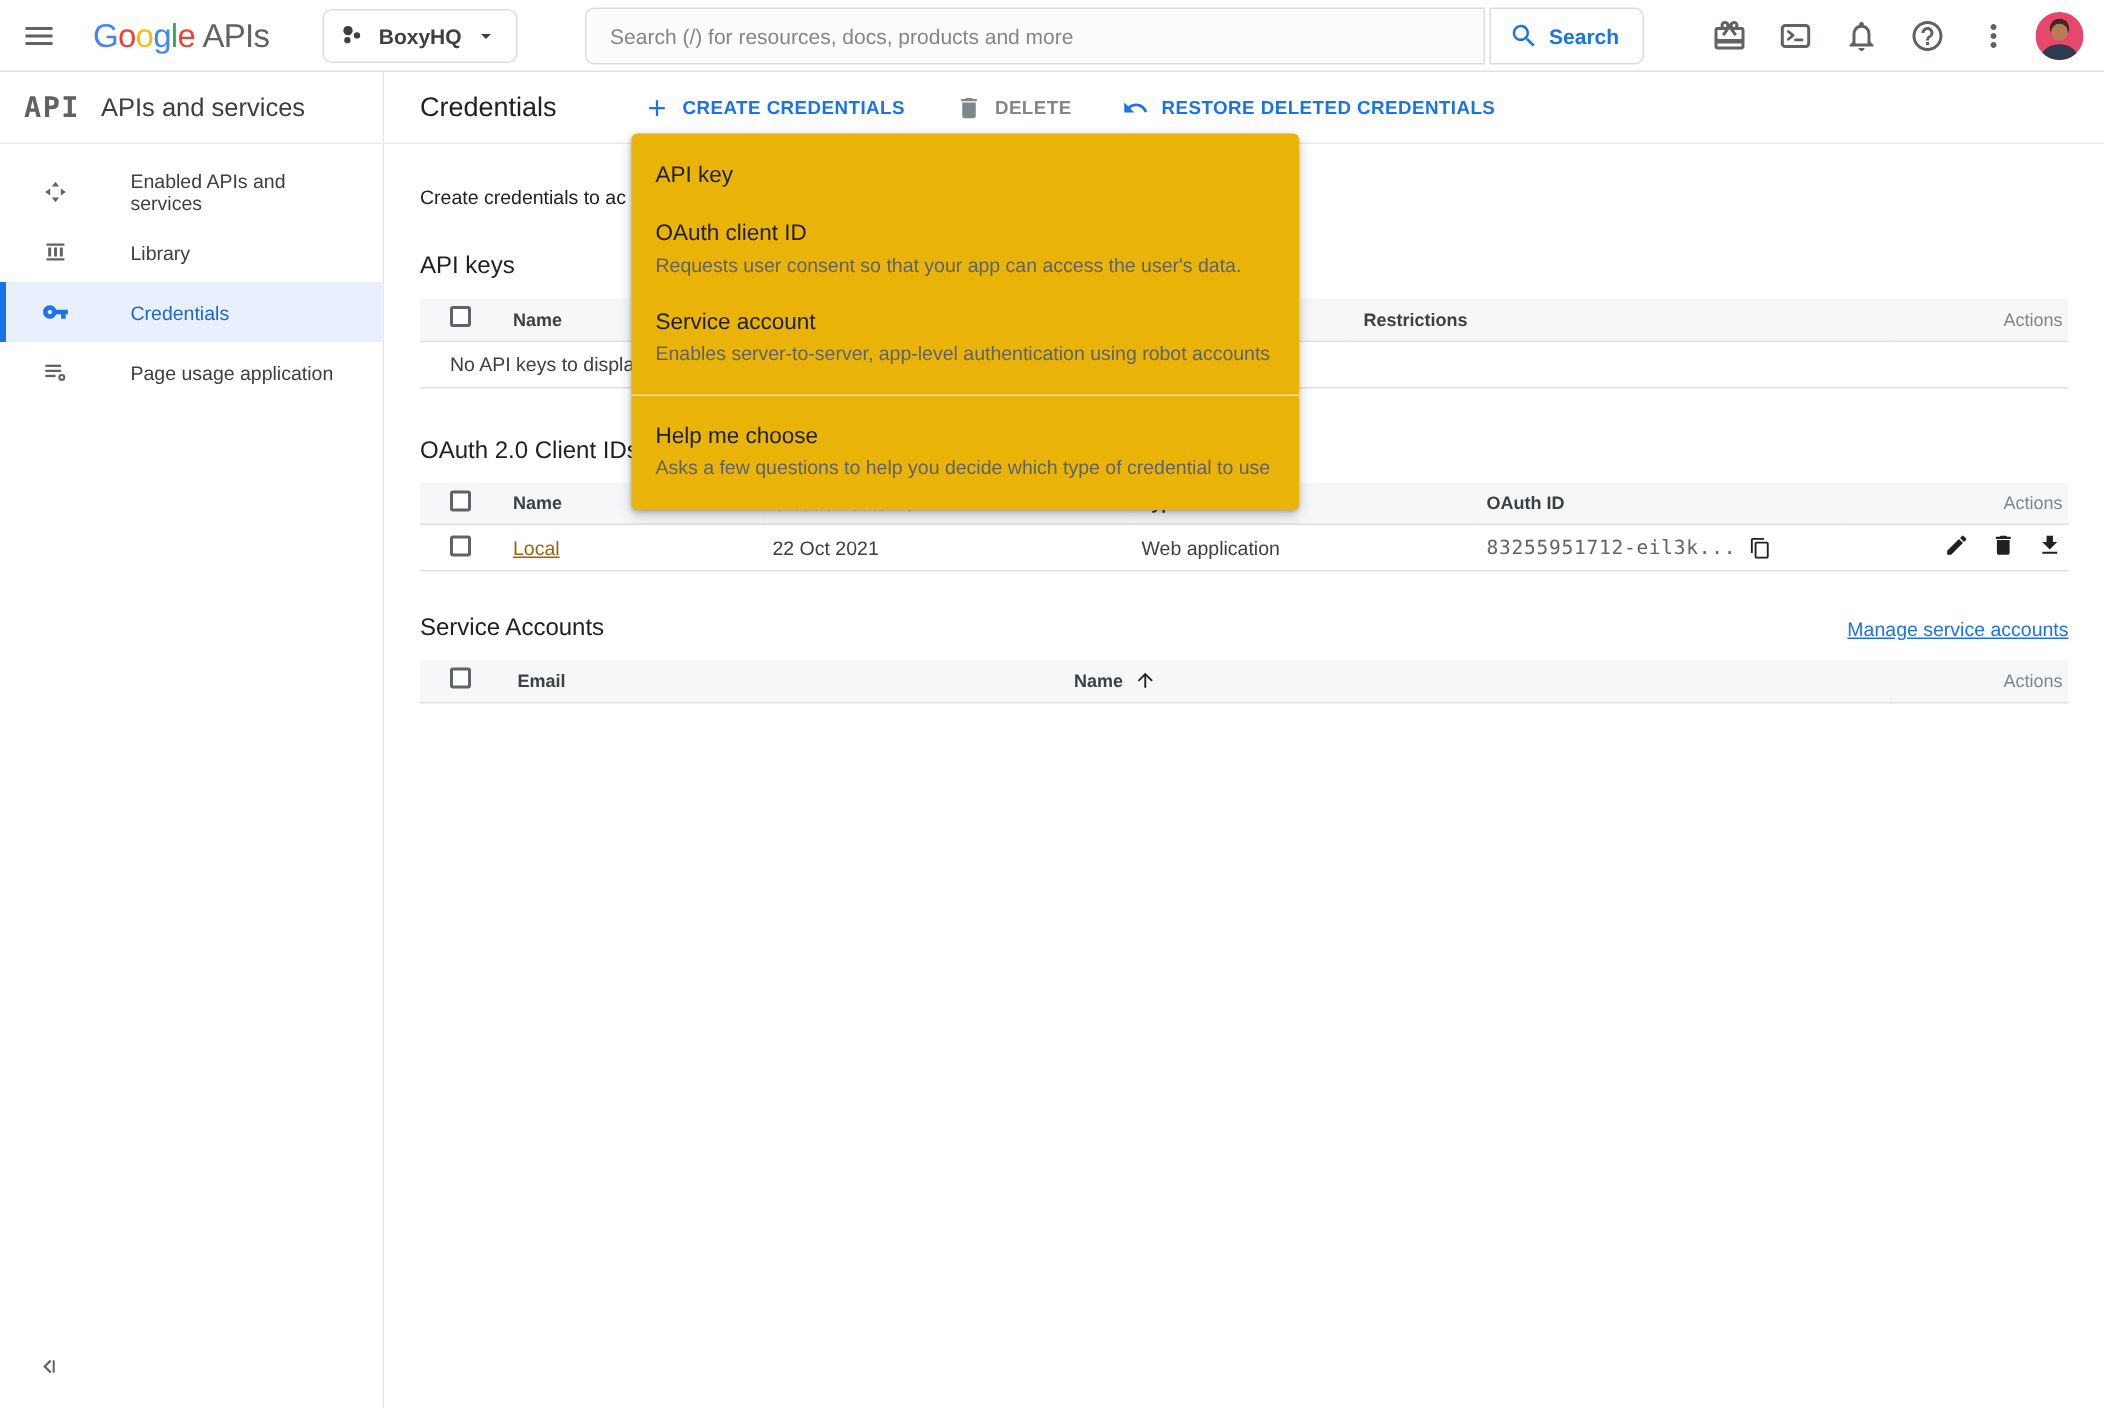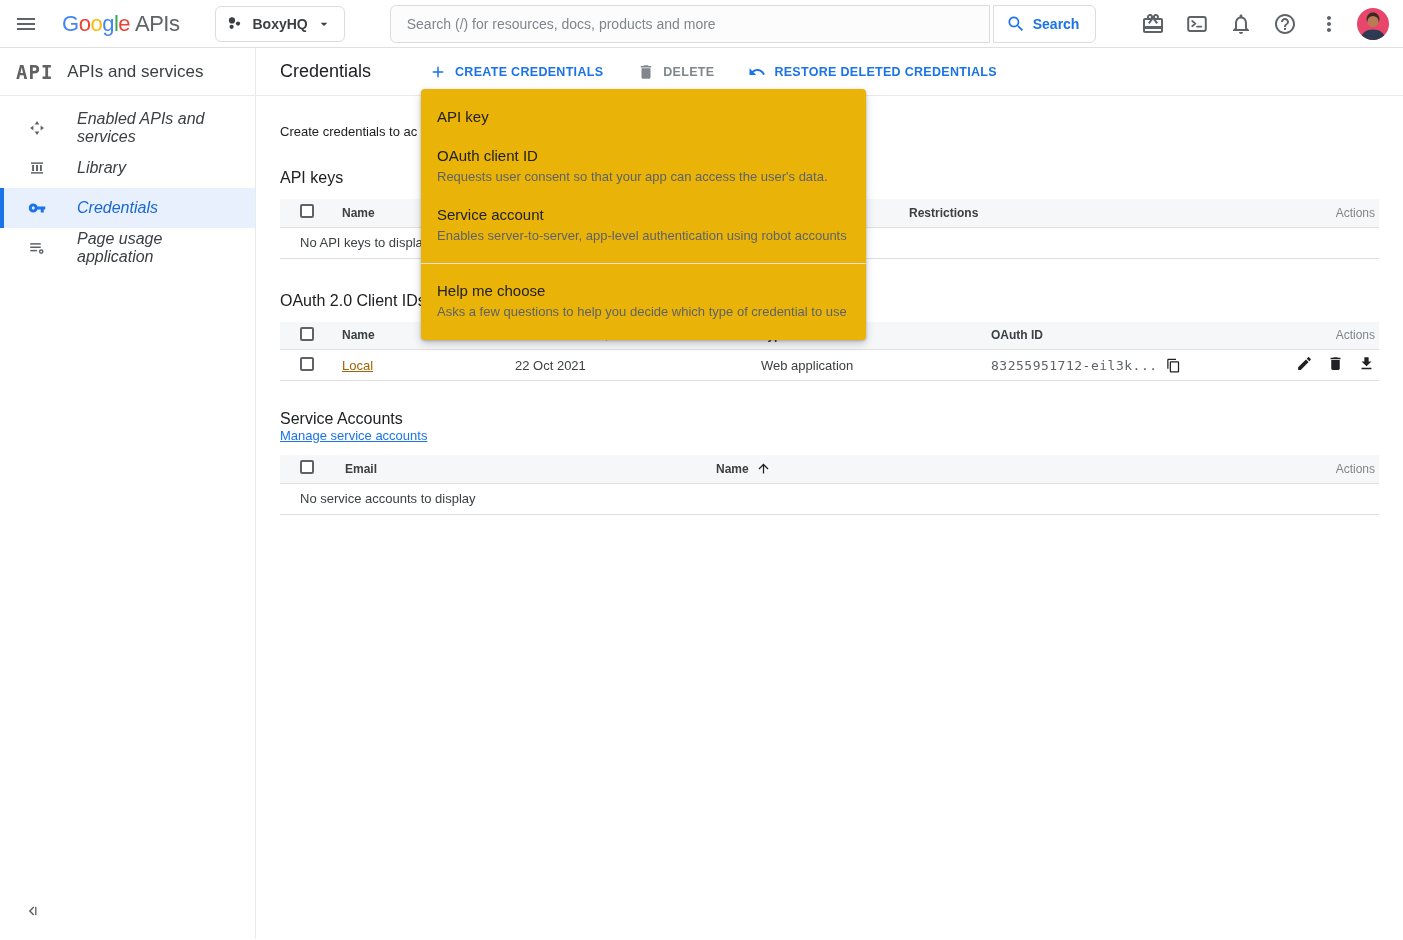--- a/index.html
+++ b/index.html
@@ -26,42 +26,42 @@
   .avatar-btn { width:40px; height:40px; border:none; background:transparent; display:flex; align-items:center; justify-content:center; cursor:pointer; }
   .avatar-btn svg { width:32px; height:32px; }
 
   
   .shell { display:flex; height:891px; }
   .sidebar { width:256px; flex:none; border-right:1px solid #e8eaed; display:flex; flex-direction:column; background:#fff; }
   .sb-header { height:48px; display:flex; align-items:center; padding:0 16px; border-bottom:1px solid #e8eaed; gap:14px; }
   .sb-logo { font-family:"DejaVu Sans Mono", monospace; font-weight:bold; font-size:19px; color:#616161; letter-spacing:1px; }
   .sb-title { font-size:17px; color:#3c4043; }
   .sb-nav { flex:1; padding-top:12px; }
-  .sb-item { height:40px; display:flex; align-items:center; gap:31px; padding:0 16px 0 24px; font-size:16px; color:#3c4043; cursor:pointer; border-left:4px solid transparent;font-style:italic; }
+  .sb-item { height:40px; display:flex; align-items:center; gap:41px; padding:0 16px 0 24px; font-size:13px; color:#3c4043; cursor:pointer; border-left:4px solid transparent; }
   .sb-item svg { width:18px; height:18px; fill:#5f6368; flex:none; }
   .sb-item.selected { background:#e8f0fe; border-left-color:#1a73e8; color:#1967d2; }
   .sb-item.selected svg { fill:#1a73e8; }
   .sb-footer { padding:10px 0 14px 20px; }
 
   
   .main { flex:1; overflow:hidden; }
   .main-header { height:48px; display:flex; align-items:center; border-bottom:1px solid #e8eaed; padding:0 24px; }
   .page-title { font-size:18px; font-weight:400; color:#202124; }
   .toolbar { display:flex; align-items:center; gap:34px; margin-left:58px; }
   .tb-btn { border:none; background:transparent; display:flex; align-items:center; gap:8px; font-size:12.5px; font-weight:bold; letter-spacing:0.3px; cursor:pointer; font-family:"Liberation Sans", sans-serif; }
   .tb-btn svg { width:18px; height:18px; }
   .tb-blue { color:#1a73e8; } .tb-blue svg { fill:#1a73e8; }
   .tb-gray { color:#80868b; } .tb-gray svg { fill:#80868b; }
   .content { padding:0 24px; }
   .intro { margin-top:28px; font-size:13px; color:#202124; }
   .section-title { font-size:16px; font-weight:400; color:#202124; }
   .mt-api { margin-top:30px; }
   .mt-oauth { margin-top:33px; }
   .mt-sa { margin-top:29px; }
-  .sa-head { display:flex; align-items:flex-start; justify-content:space-between;flex-direction:column; }
+  .sa-head { display:flex; align-items:center; justify-content:space-between; }
   .manage-link { font-size:13px; color:#1a73e8; text-decoration:underline; cursor:pointer; }
 
   table.tbl { width:100%; border-collapse:collapse; margin-top:12px; font-size:13px; }
   .tbl th { background:#f6f7f8; border-bottom:1px solid #e0e0e0; height:28px; text-align:left; font-size:12px; font-weight:bold; color:#3c4043; padding:0 8px; }
   .tbl th.actions, .tbl td.actions { text-align:right; color:#80868b; font-weight:400; padding-right:4px; }
   .tbl td { border-bottom:1px solid #e0e0e0; height:31px; padding:0 8px; color:#3c4043; }
   .cb-cell { width:54px; padding-left:20px !important; }
   .checkbox { width:14px; height:14px; border:2px solid #5f6368; border-radius:2px; display:inline-block; cursor:pointer; background:#fff; }
   .empty-cell { color:#5f6368; padding-left:20px !important; }
   .link { color:#a16207; text-decoration:underline; cursor:pointer; }
@@ -312,23 +312,20 @@
       <table class="tbl t-sa">
         <tbody>
             <tr>
           <th class="cb-cell c1"><span class="checkbox"></span></th>
           <th class="c2">Email</th>
           <th class="c3 col-head"><span>Name</span><svg class="sort-icon" viewBox="0 0 24 24">
                   <path d="M4 12l1.41 1.41L11 7.83V20h2V7.83l5.58 5.59L20 12l-8-8-8 8z"></path>
                 </svg></th>
           <th class="actions c4">Actions</th>
         </tr>
-        <tr>
-          <td class="empty-cell" colspan="4">No service accounts to display</td>
-        </tr>
       </tbody>
         </table>
     </div>
   </div>
 </div>
 
 <div class="create-menu">
   <div class="menu-item">
     <div class="menu-title">API key</div>
   </div>

